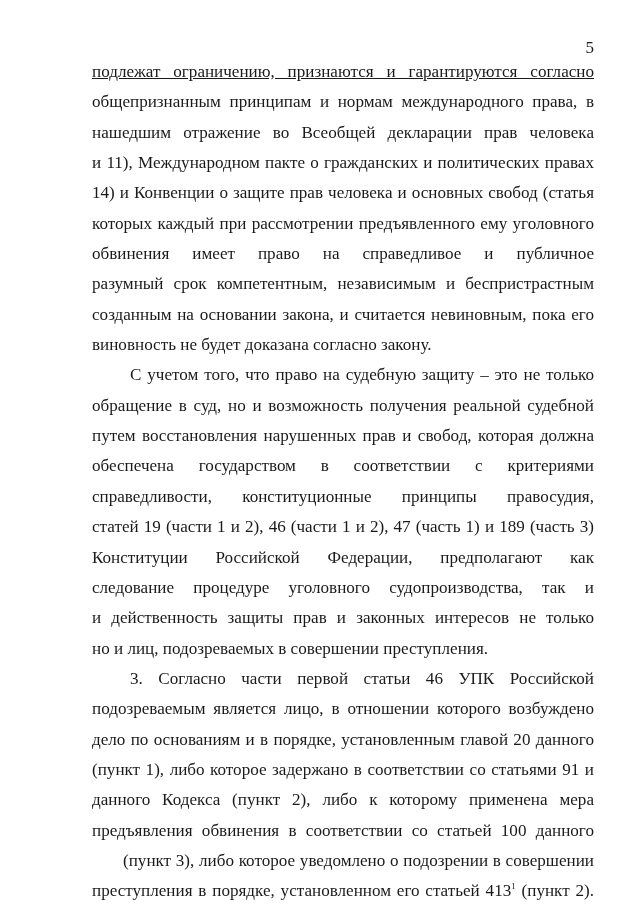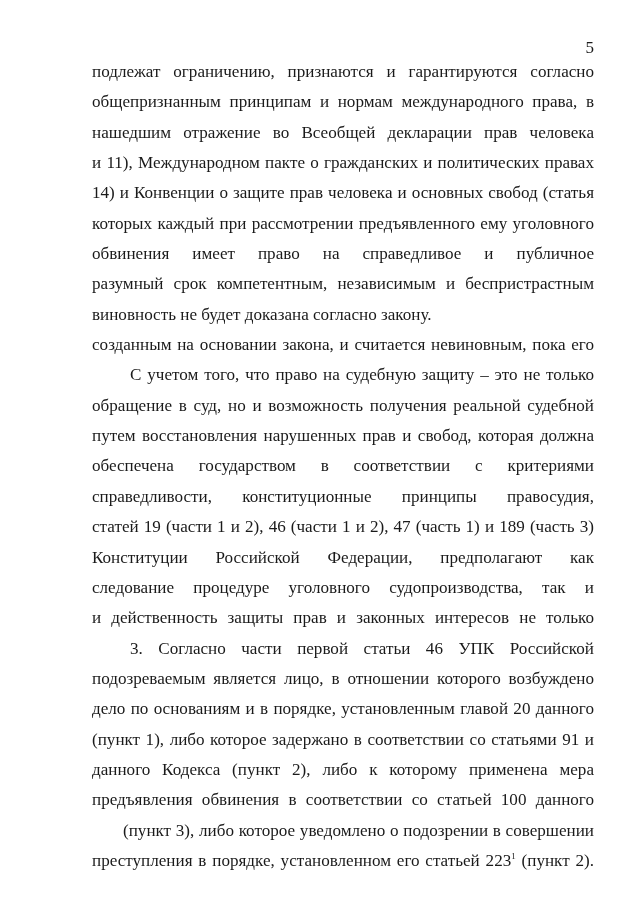--- a/index.html
+++ b/index.html
@@ -63,50 +63,51 @@
 </head>
 <body>
 
 <div>
 
   <div class="page-number">5</div>
 
   <div class="body-text">
 
     <div class="para">
-      <span class="line" style="white-space: normal; overflow: hidden; height: 30.35px;">подлежат ограничению, признаются и гарантируются согласно</span>
+      <span class="line" style="white-space: normal; overflow: hidden; height: 30.35px; text-decoration: underline;">подлежат ограничению, признаются и гарантируются согласно</span>
       <span class="line" style="white-space: normal; overflow: hidden; height: 30.35px;">общепризнанным принципам и нормам международного права, в том числе</span>
       <span class="line" style="white-space: normal; overflow: hidden; height: 30.35px;">нашедшим отражение во Всеобщей декларации прав человека (статьи 7, 8, 10</span>
       <span class="line" style="white-space: normal; overflow: hidden; height: 30.35px;">и 11), Международном пакте о гражданских и политических правах (статья</span>
       <span class="line" style="white-space: normal; overflow: hidden; height: 30.35px;">14) и Конвенции о защите прав человека и основных свобод (статья 6), в силу</span>
       <span class="line" style="white-space: normal; overflow: hidden; height: 30.35px; font-family: Liberation Serif, serif;">которых каждый при рассмотрении предъявленного ему уголовного</span>
       <span class="line" style="white-space: normal; overflow: hidden; height: 30.35px;">обвинения имеет право на справедливое и публичное разбирательство дела в</span>
       <span class="line" style="white-space: normal; overflow: hidden; height: 30.35px;">разумный срок компетентным, независимым и беспристрастным судом,</span>
+      <span class="line" style="white-space: normal; overflow: hidden; height: 30.35px;">созданным на основании закона, и считается невиновным, пока его</span>
       <span class="line last" style="white-space: normal; overflow: hidden; height: 30.35px;">виновность не будет доказана согласно закону.</span>
-      <span class="line" style="white-space: normal; overflow: hidden; height: 30.35px;">созданным на основании закона, и считается невиновным, пока его</span>
     </div>
 
     <div class="para indent">
       <span class="line first" style="white-space: normal; overflow: hidden; height: 30.35px;">С учетом того, что право на судебную защиту – это не только право на</span>
       <span class="line" style="white-space: normal; overflow: hidden; height: 30.35px;">обращение в суд, но и возможность получения реальной судебной защиты</span>
       <span class="line" style="white-space: normal; overflow: hidden; height: 30.35px;">путем восстановления нарушенных прав и свобод, которая должна быть</span>
       <span class="line" style="white-space: normal; overflow: hidden; height: 30.35px;">обеспечена государством в соответствии с критериями эффективности и</span>
       <span class="line" style="white-space: normal; overflow: hidden; height: 30.35px;">справедливости, конституционные принципы правосудия, вытекающие из</span>
       <span class="line" style="white-space: normal; overflow: hidden; height: 30.35px;">статей 19 (части 1 и 2), 46 (части 1 и 2), 47 (часть 1) и 189 (часть 3)</span>
       <span class="line" style="white-space: normal; overflow: hidden; height: 30.35px;">Конституции Российской Федерации, предполагают как неукоснительное</span>
       <span class="line" style="white-space: normal; overflow: hidden; height: 30.35px;">следование процедуре уголовного судопроизводства, так и своевременность</span>
       <span class="line" style="white-space: normal; overflow: hidden; height: 30.35px;">и действенность защиты прав и законных интересов не только обвиняемых,</span>
+      <span class="line last" style="white-space: normal; overflow: hidden; height: 30.35px;">но и лиц, подозреваемых в совершении преступления.</span>
     </div>
 
     <div class="para indent">
       <span class="line first" style="white-space: normal; overflow: hidden; height: 30.35px;">3. Согласно части первой статьи 46 УПК Российской Федерации</span>
       <span class="line" style="white-space: normal; overflow: hidden; height: 30.35px;">подозреваемым является лицо, в отношении которого возбуждено уголовное</span>
       <span class="line" style="white-space: normal; overflow: hidden; height: 30.35px;">дело по основаниям и в порядке, установленным главой 20 данного Кодекса</span>
       <span class="line" style="white-space: normal; overflow: hidden; height: 30.35px;">(пункт 1), либо которое задержано в соответствии со статьями 91 и 92</span>
       <span class="line" style="white-space: normal; overflow: hidden; height: 30.35px;">данного Кодекса (пункт 2), либо к которому применена мера пресечения до</span>
       <span class="line" style="white-space: normal; overflow: hidden; height: 30.35px;">предъявления обвинения в соответствии со статьей 100 данного Кодекса</span>
       <span class="line" style="white-space: normal; overflow: hidden; height: 30.35px; margin-left: 31px;">(пункт 3), либо которое уведомлено о подозрении в совершении</span>
-      <span class="line" style="white-space: normal; overflow: hidden; height: 30.35px;"><span>преступления в порядке, установленном его статьей 223</span><sup>1</sup><span> (пункт 2).</span></span>
+      <span class="line" style="white-space: normal; overflow: hidden; height: 30.35px;"><span>преступления в порядке, установленном его статьей 413</span><sup>1</sup><span> (пункт 2).</span></span>
 
     </div>
 
   </div>
 </div>
 
 </body></html>

